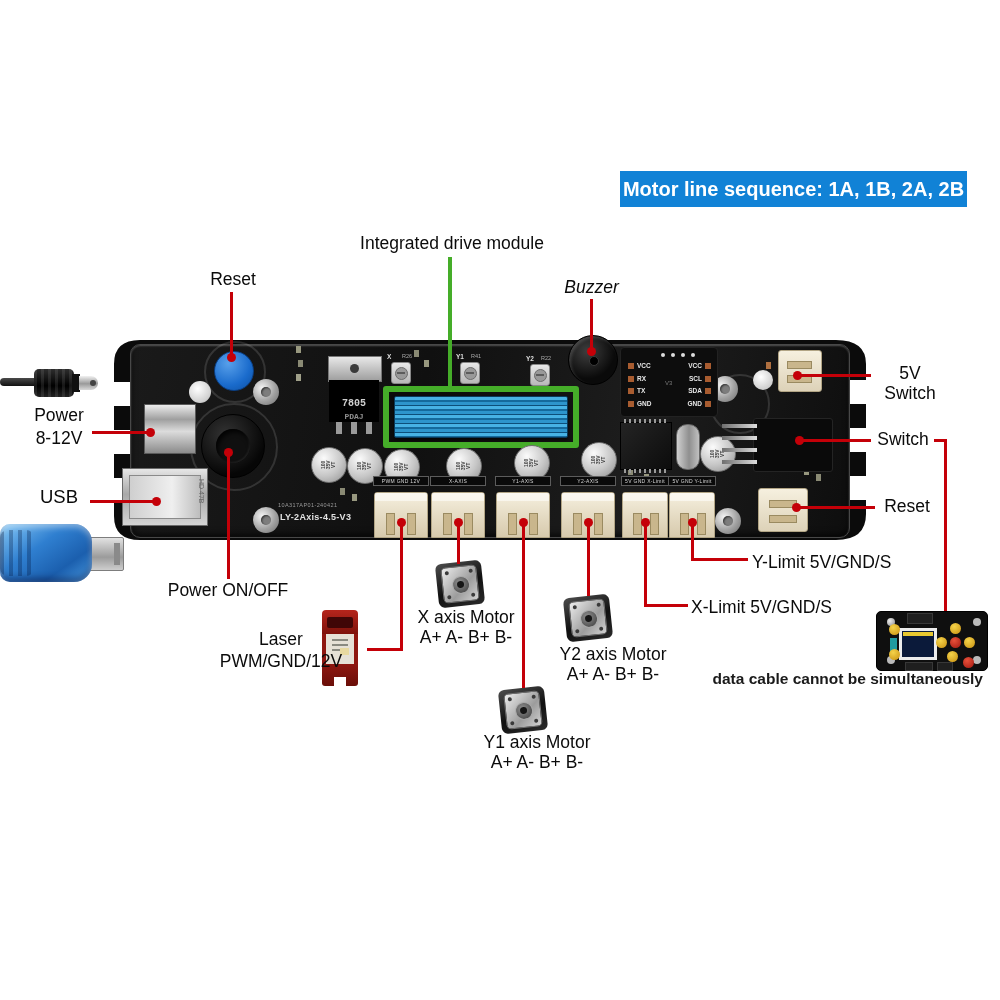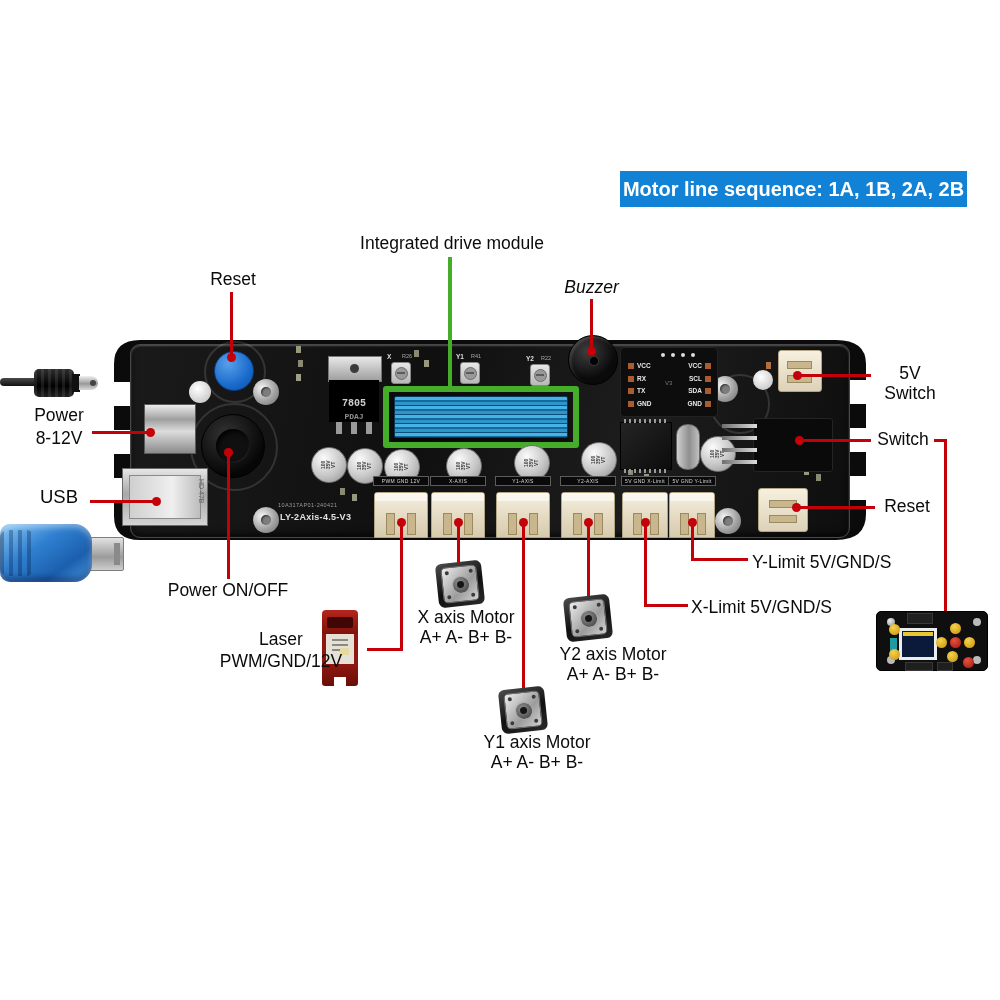--- a/index.html
+++ b/index.html
@@ -197,20 +197,21 @@
   <div class="lbl" style="left:553px;top:645px;width:120px;line-height:19.5px;">
     <span>Y2 axis Motor</span>
     <span>A+ A- B+ B-</span>
   </div>
   <div class="lbl" style="left:477px;top:733px;width:120px;line-height:19.5px;">
     <span>Y1 axis Motor</span>
     <span>A+ A- B+ B-</span>
   </div>
 
   <div id="note">
+    <span>data cable cannot be simultaneously</span>
   </div>
 
   <div class="vline" style="left:230px;top:292px;height:65px;"></div>
   <div class="dot" style="left:227px;top:353px;"></div>
   <div class="gline" style="left:448px;top:257px;height:131px;"></div>
   <div class="vline" style="left:590px;top:299px;height:52px;"></div>
   <div class="dot" style="left:587px;top:347px;"></div>
   <div class="hline" style="left:92px;top:431px;width:58px;"></div>
   <div class="dot" style="left:146px;top:428px;"></div>
   <div class="hline" style="left:90px;top:500px;width:66px;"></div>

